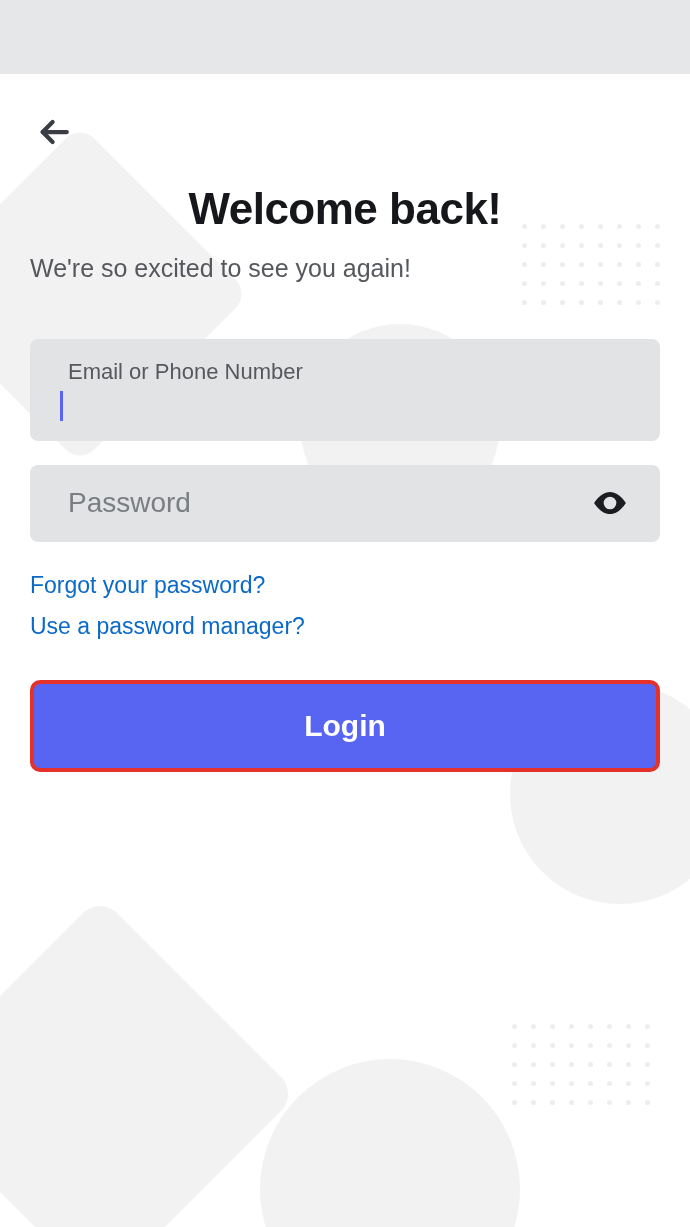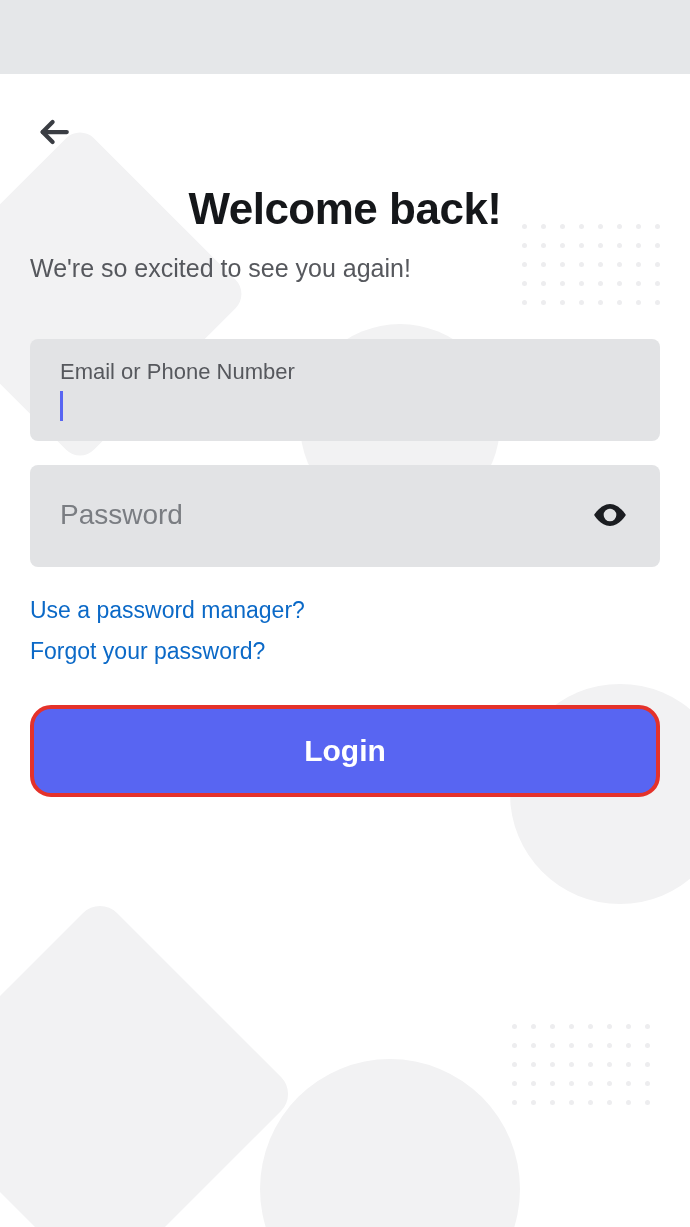--- a/index.html
+++ b/index.html
@@ -126,28 +126,28 @@
     .subtitle {
       text-align: left;
       font-size: 25px;
       color: #56585d;
       margin-top: 20px;
     }
     .field {
       background: #e2e3e5;
       border-radius: 8px;
       margin-top: 56px;
-      padding: 20px 30px 22px 30px;
+      padding: 20px 30px 22px 38px;
       position: relative;
     }
     .field.second {
       margin-top: 24px;
       display: flex;
       align-items: center;
-      height: 102px;
+      height: 77px;
     }
     .field-label {
       font-size: 22px;
       color: #56585d;
     }
     .field input {
       border: none;
       background: transparent;
       outline: none;
       font-size: 22px;
@@ -195,21 +195,21 @@
     }
     .link:first-child {
       margin-top: 0;
     }
     .login-btn {
       margin-top: 40px;
       width: 100%;
       height: 92px;
       background: #5865f2;
       border: 4px solid #e4322b;
-      border-radius: 21px;
+      border-radius: 10px;
       color: #ffffff;
       font-size: 30px;
       font-weight: 600;
       cursor: pointer;
       display: flex;
       align-items: center;
       justify-content: center;
     }
   </style>
 </head>
@@ -330,22 +330,22 @@
       <div class="placeholder">Password</div>
       <div class="eye">
         <svg viewBox="0 0 24 24">
           <path d="M12 5C6 5 2 12 2 12s4 7 10 7 10-7 10-7-4-7-10-7zm0 11a4 4 0 1 1 0-8 4 4 0 0 1 0 8z"></path>
           <circle cx="12" cy="12" r="2" fill="#e2e3e5"></circle>
         </svg>
       </div>
     </div>
 
     <div class="links">
+      <a class="link">Forgot your password?</a>
       <a class="link">Use a password manager?</a>
-      <a class="link">Forgot your password?</a>
     </div>
 
     <div class="login-btn">
       <span>Login</span>
     </div>
   </div>
 
 </div>
 
 </body></html>

